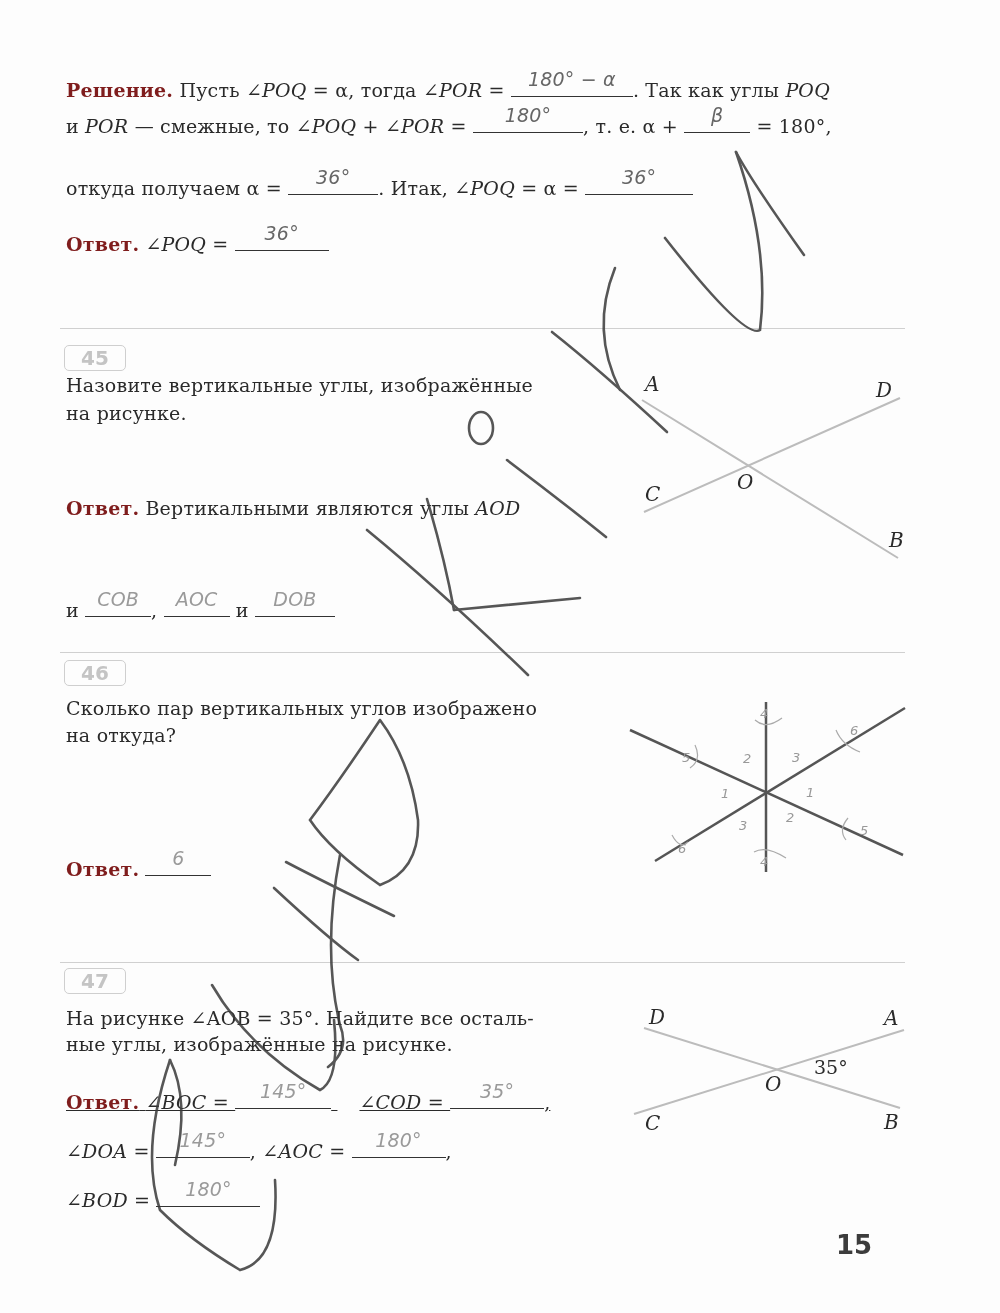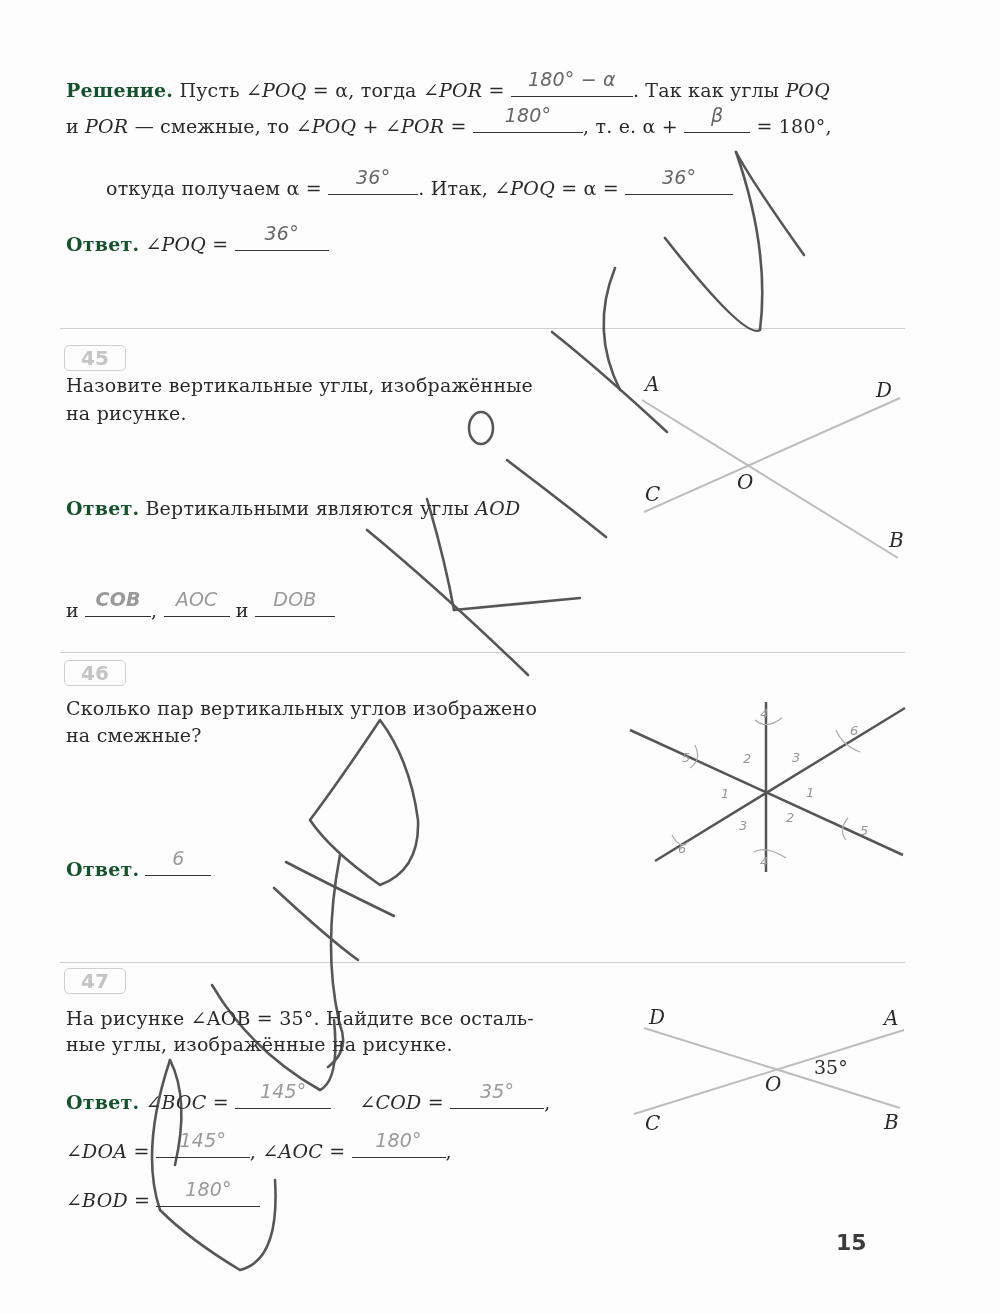--- a/index.html
+++ b/index.html
@@ -3,91 +3,91 @@
 <meta charset="utf-8">
 <style>
   html, body { margin: 0; padding: 0; }
   body {
     width: 1000px; height: 1313px; position: relative; overflow: hidden;
     background: #fdfdfd; color: #2a2a2a;
     font-family: "DejaVu Serif", "Liberation Serif", serif;
   }
   .abs { position: absolute; }
   .line { font-size: 19px; letter-spacing: 0.2px; white-space: nowrap; }
-  .label-gray { color: #14532d; font-weight: bold; }
+  .label-gray { color: #7f1d1d; font-weight: bold; }
   .it { font-style: italic; }
   .blank {
     display: inline-block; border-bottom: 1px solid #333; text-align: center;
     position: relative; height: 20px; vertical-align: baseline;
   }
   .hw {
     font-family: "DejaVu Sans", sans-serif; font-style: italic;
     color: #666; font-size: 19px; position: absolute; left: 0; right: 0; top: -8px;
   }
   .hw.light { color: #9a9a9a; }
   .rule { position: absolute; left: 60px; width: 845px; height: 0; border-top: 1.5px solid #d0d0d0; }
   .numbox {
     position: absolute; left: 64px; width: 62px; height: 26px;
     border: 1.5px solid #cfcfcf; border-radius: 5px;
     color: #c4c4c4; font-family: "DejaVu Sans", sans-serif; font-size: 20px;
     font-weight: bold; text-align: left; padding-left: 16px; box-sizing: border-box; line-height: 24px;
   }
-  .page-num { font-family: "DejaVu Sans", sans-serif; font-weight: bold; font-size: 22px; color: #3c3c3c; }
+  .page-num { font-family: "DejaVu Sans", sans-serif; font-weight: bold; font-size: 26px; color: #3c3c3c; }
   svg { position: absolute; }
 </style>
 </head>
 <body>
 
 <div class="abs line" style="left:66px; top:76px;">
   <span class="label-gray">Решение.</span>
   <span>Пусть </span><span class="it">∠POQ</span><span> = α, тогда </span><span class="it">∠POR</span><span> = </span><span class="blank" style="width:122px;"><span class="hw">180° − α</span></span><span>. Так как углы </span><span class="it">POQ</span>
 </div>
 
 <div class="abs line" style="left:66px; top:112px;">
   <span>и </span><span class="it">POR</span><span> — смежные, то </span><span class="it">∠POQ + ∠POR</span><span> = </span><span class="blank" style="width:110px;"><span class="hw">180°</span></span><span>, т. е. α + </span><span class="blank" style="width:66px;"><span class="hw">β</span></span><span> = 180°,</span>
 </div>
 
-<div class="abs line" style="left:66px; top:174px;margin-left:40px;">
+<div class="abs line" style="left:66px; top:174px;">
   <span>откуда получаем α = </span><span class="blank" style="width:90px;"><span class="hw">36°</span></span><span>. Итак, </span><span class="it">∠POQ</span><span> = α = </span><span class="blank" style="width:108px;"><span class="hw">36°</span></span>
 </div>
 
 <div class="abs line" style="left:66px; top:230px;">
   <span class="label-gray">Ответ.</span>
   <span class="it">∠POQ = </span><span class="blank" style="width:94px;"><span class="hw">36°</span></span>
 </div>
 
 <div class="rule" style="top:328px;"></div>
 
 <div class="numbox" style="top:337px;margin-top:8px;">45</div>
 <div class="abs line" style="left:66px; top:374px;">Назовите вертикальные углы, изображённые</div>
 <div class="abs line" style="left:66px; top:402px;">на рисунке.</div>
 <div class="abs line" style="left:66px; top:497px;">
   <span class="label-gray">Ответ.</span>
   <span>Вертикальными являются углы </span><span class="it">AOD</span>
 </div>
 <div class="abs line" style="left:66px; top:548px;">
-  <span>и </span><span class="blank" style="width:66px;font-weight:bold;"><span class="hw light">COB</span></span><span>,</span>
+  <span>и </span><span class="blank" style="width:66px;"><span class="hw light">COB</span></span><span>,</span>
   <span class="blank" style="width:66px;text-decoration:underline;"><span class="hw light">AOC</span></span><span> и </span><span class="blank" style="width:80px;margin-top:48px;"><span class="hw light">DOB</span></span>
 </div>
 
 <svg style="left:620px; top:360px;" width="300" height="200" viewBox="0 0 300 200">
   <line x1="22" y1="40" x2="278" y2="198" stroke="#bcbcbc" stroke-width="2"></line>
   <line x1="24" y1="152" x2="280" y2="38" stroke="#bcbcbc" stroke-width="2"></line>
 </svg>
 <div class="abs it" style="left:645px; top:372px; font-size:20px;">A</div>
 <div class="abs it" style="left:876px; top:378px; font-size:20px;">D</div>
 <div class="abs it" style="left:737px; top:470px; font-size:20px;">O</div>
 <div class="abs it" style="left:645px; top:482px; font-size:20px;">C</div>
 <div class="abs it" style="left:889px; top:528px; font-size:20px;">B</div>
 
 <div class="rule" style="top:652px;"></div>
 
 <div class="numbox" style="top:660px;">46</div>
 <div class="abs line" style="left:66px; top:697px;">Сколько пар вертикальных углов изображено</div>
-<div class="abs line" style="left:66px; top:724px;">на смежные?</div>
+<div class="abs line" style="left:66px; top:724px;">на откуда?</div>
 <div class="abs line" style="left:66px; top:855px;">
   <span class="label-gray">Ответ.</span>
   <span class="blank" style="width:66px;"><span class="hw light">6</span></span>
 </div>
 
 <svg style="left:620px; top:690px;" width="300" height="190" viewBox="0 0 300 190">
   <line x1="10" y1="40" x2="283" y2="165" stroke="#555" stroke-width="2.5"></line>
   <line x1="35" y1="171" x2="285" y2="18" stroke="#555" stroke-width="2.5"></line>
   <line x1="146" y1="12" x2="146" y2="182" stroke="#555" stroke-width="2.5"></line>
   <g fill="none" stroke="#aaa" stroke-width="1.2">
@@ -112,21 +112,21 @@
     <text x="62" y="72">5</text>
       <text x="240" y="145">5</text>
   </g>
 </svg>
 
 <div class="rule" style="top:962px;"></div>
 
 <div class="numbox" style="top:968px;">47</div>
 <div class="abs line" style="left:66px; top:1007px;">На рисунке ∠AOB = 35°. Найдите все осталь-</div>
 <div class="abs line" style="left:66px; top:1033px;">ные углы, изображённые на рисунке.</div>
-<div class="abs line" style="left:66px; top:1088px;">
+<div class="abs line" style="left:66px; top:1088px;text-decoration:underline;">
   <span class="label-gray">Ответ.</span>
   <span class="it">∠BOC = </span><span class="blank" style="width:96px;"><span class="hw light">145°</span></span>
   <span style="display:inline-block;width:22px;"></span><span class="it">∠COD = </span><span class="blank" style="width:94px;"><span class="hw light">35°</span></span>,
 </div>
 <div class="abs line" style="left:66px; top:1137px;">
   <span class="it">∠DOA = </span><span class="blank" style="width:94px;"><span class="hw light">145°</span></span>, <span class="it">∠AOC = </span><span class="blank" style="width:94px;"><span class="hw light">180°</span></span>,
 </div>
 <div class="abs line" style="left:66px; top:1186px;">
   <span class="it">∠BOD = </span><span class="blank" style="width:104px;"><span class="hw light">180°</span></span>
 </div>

